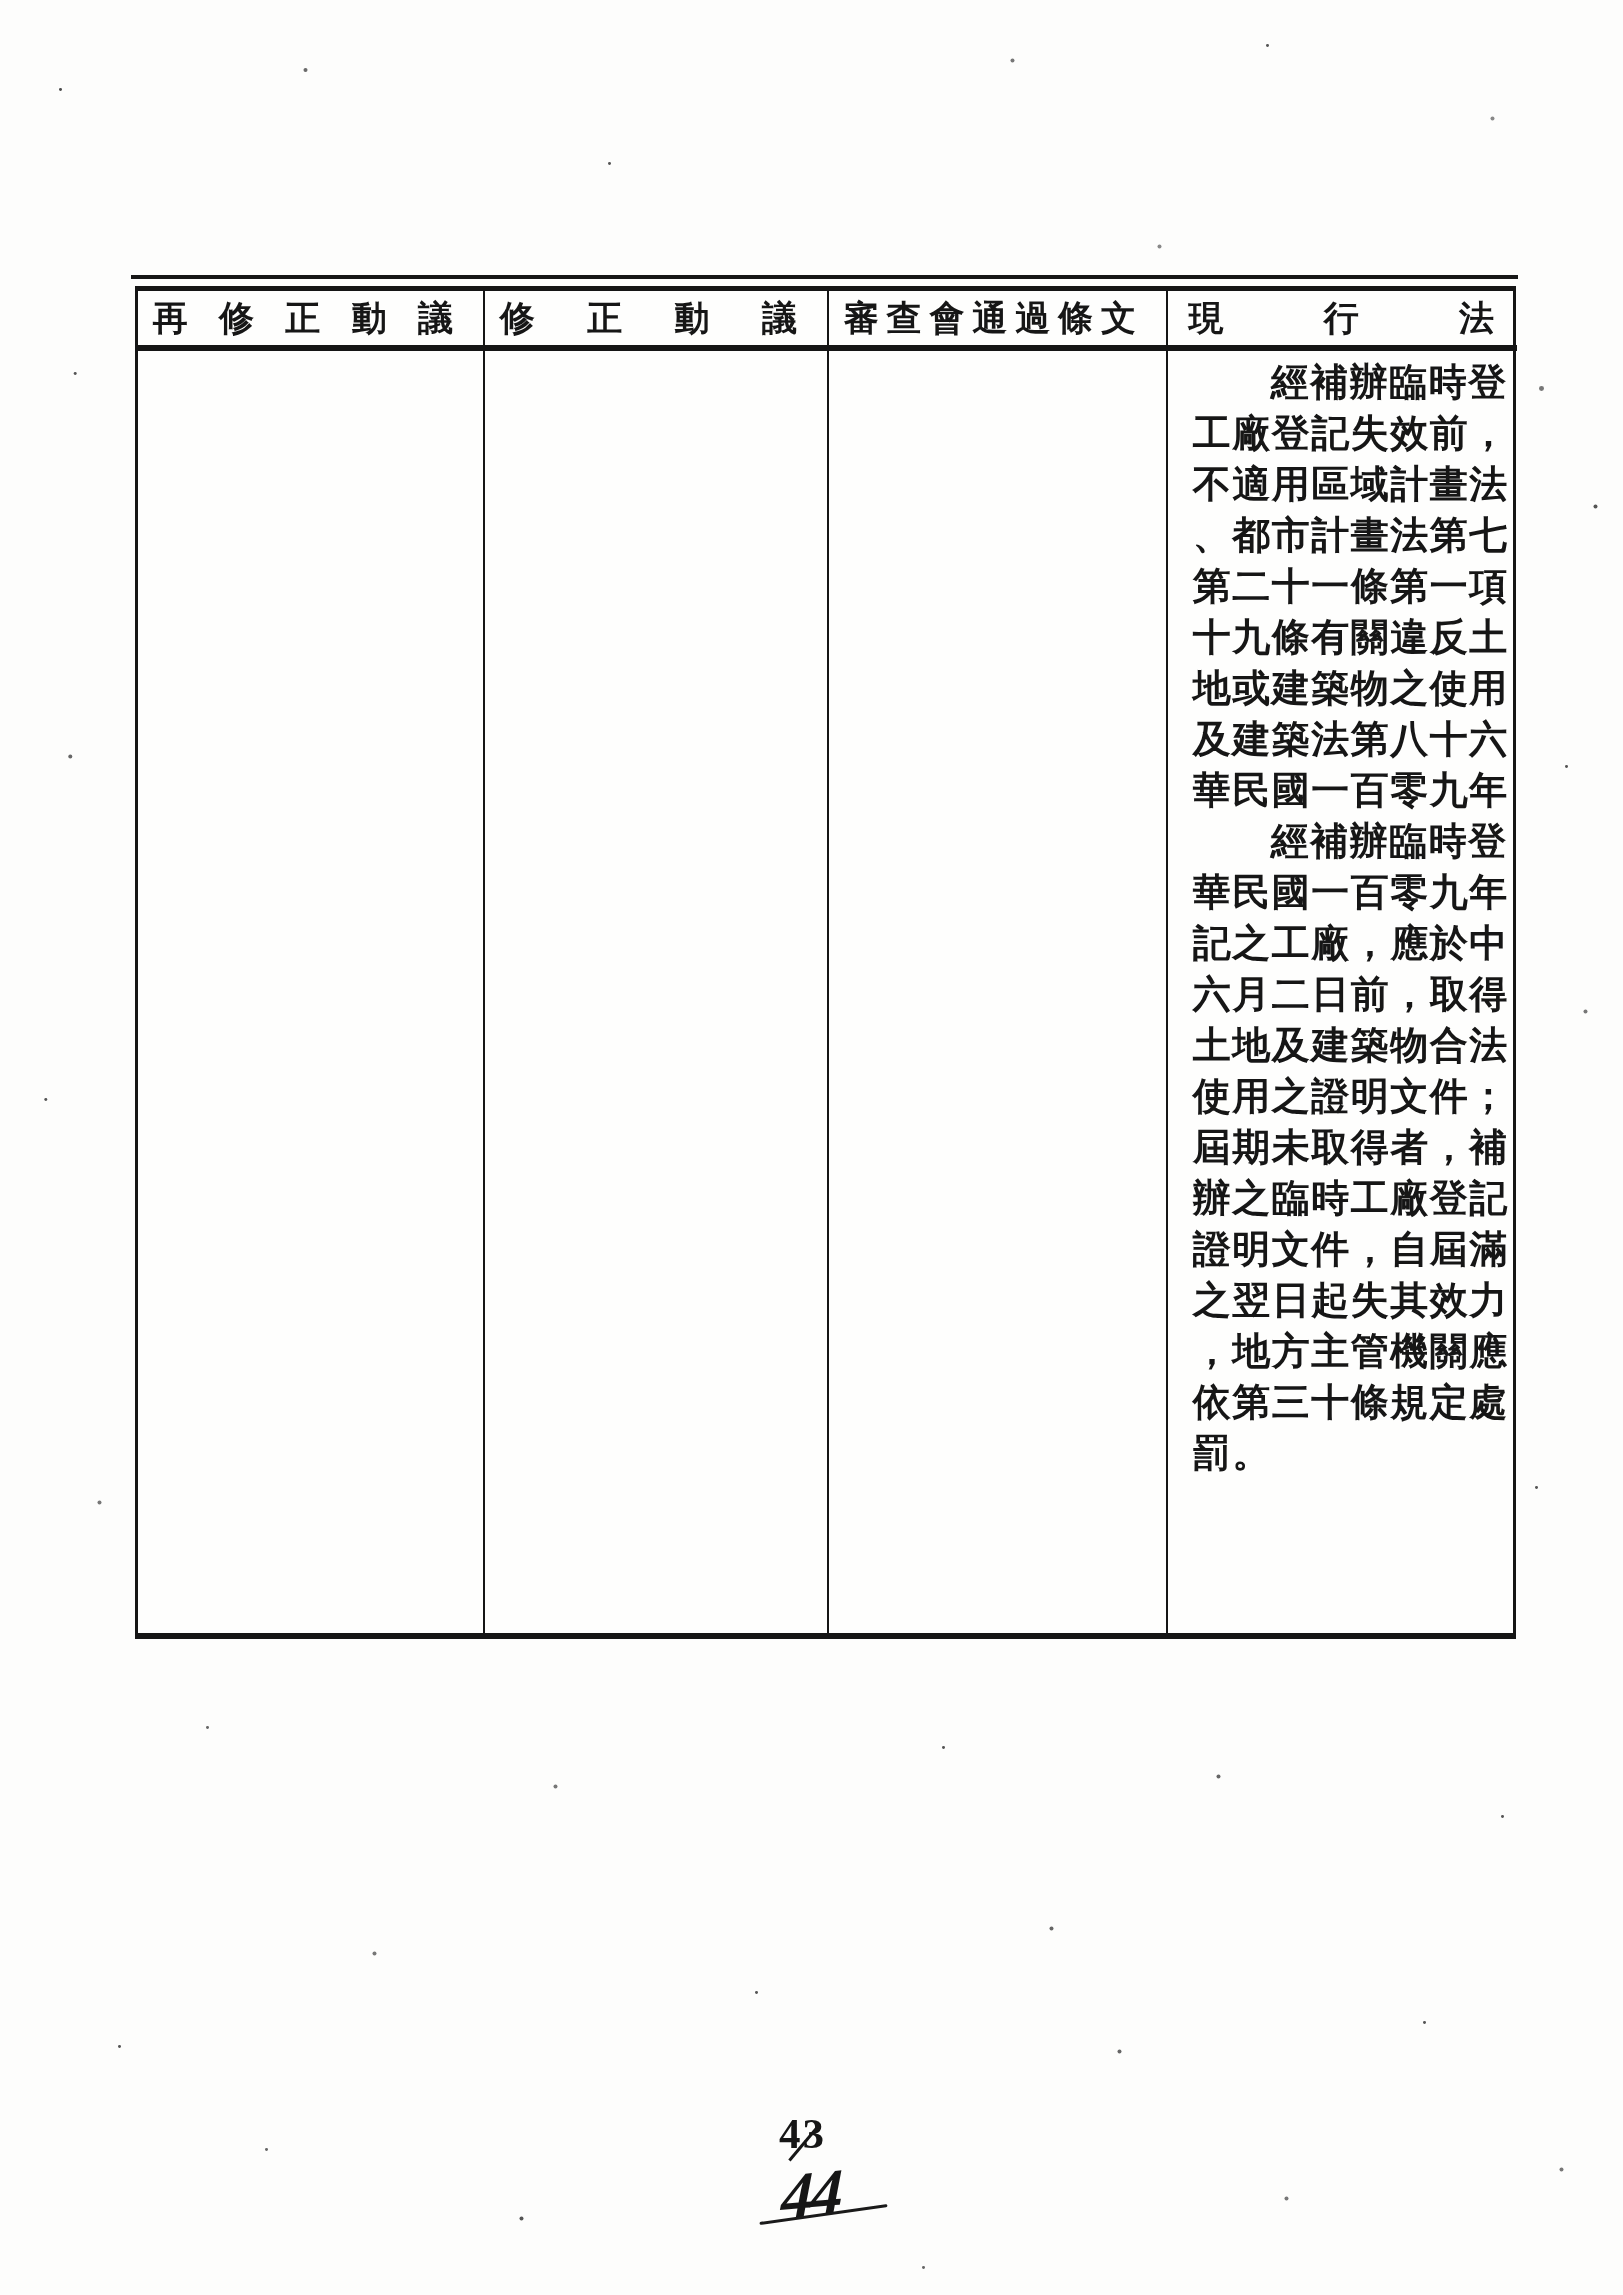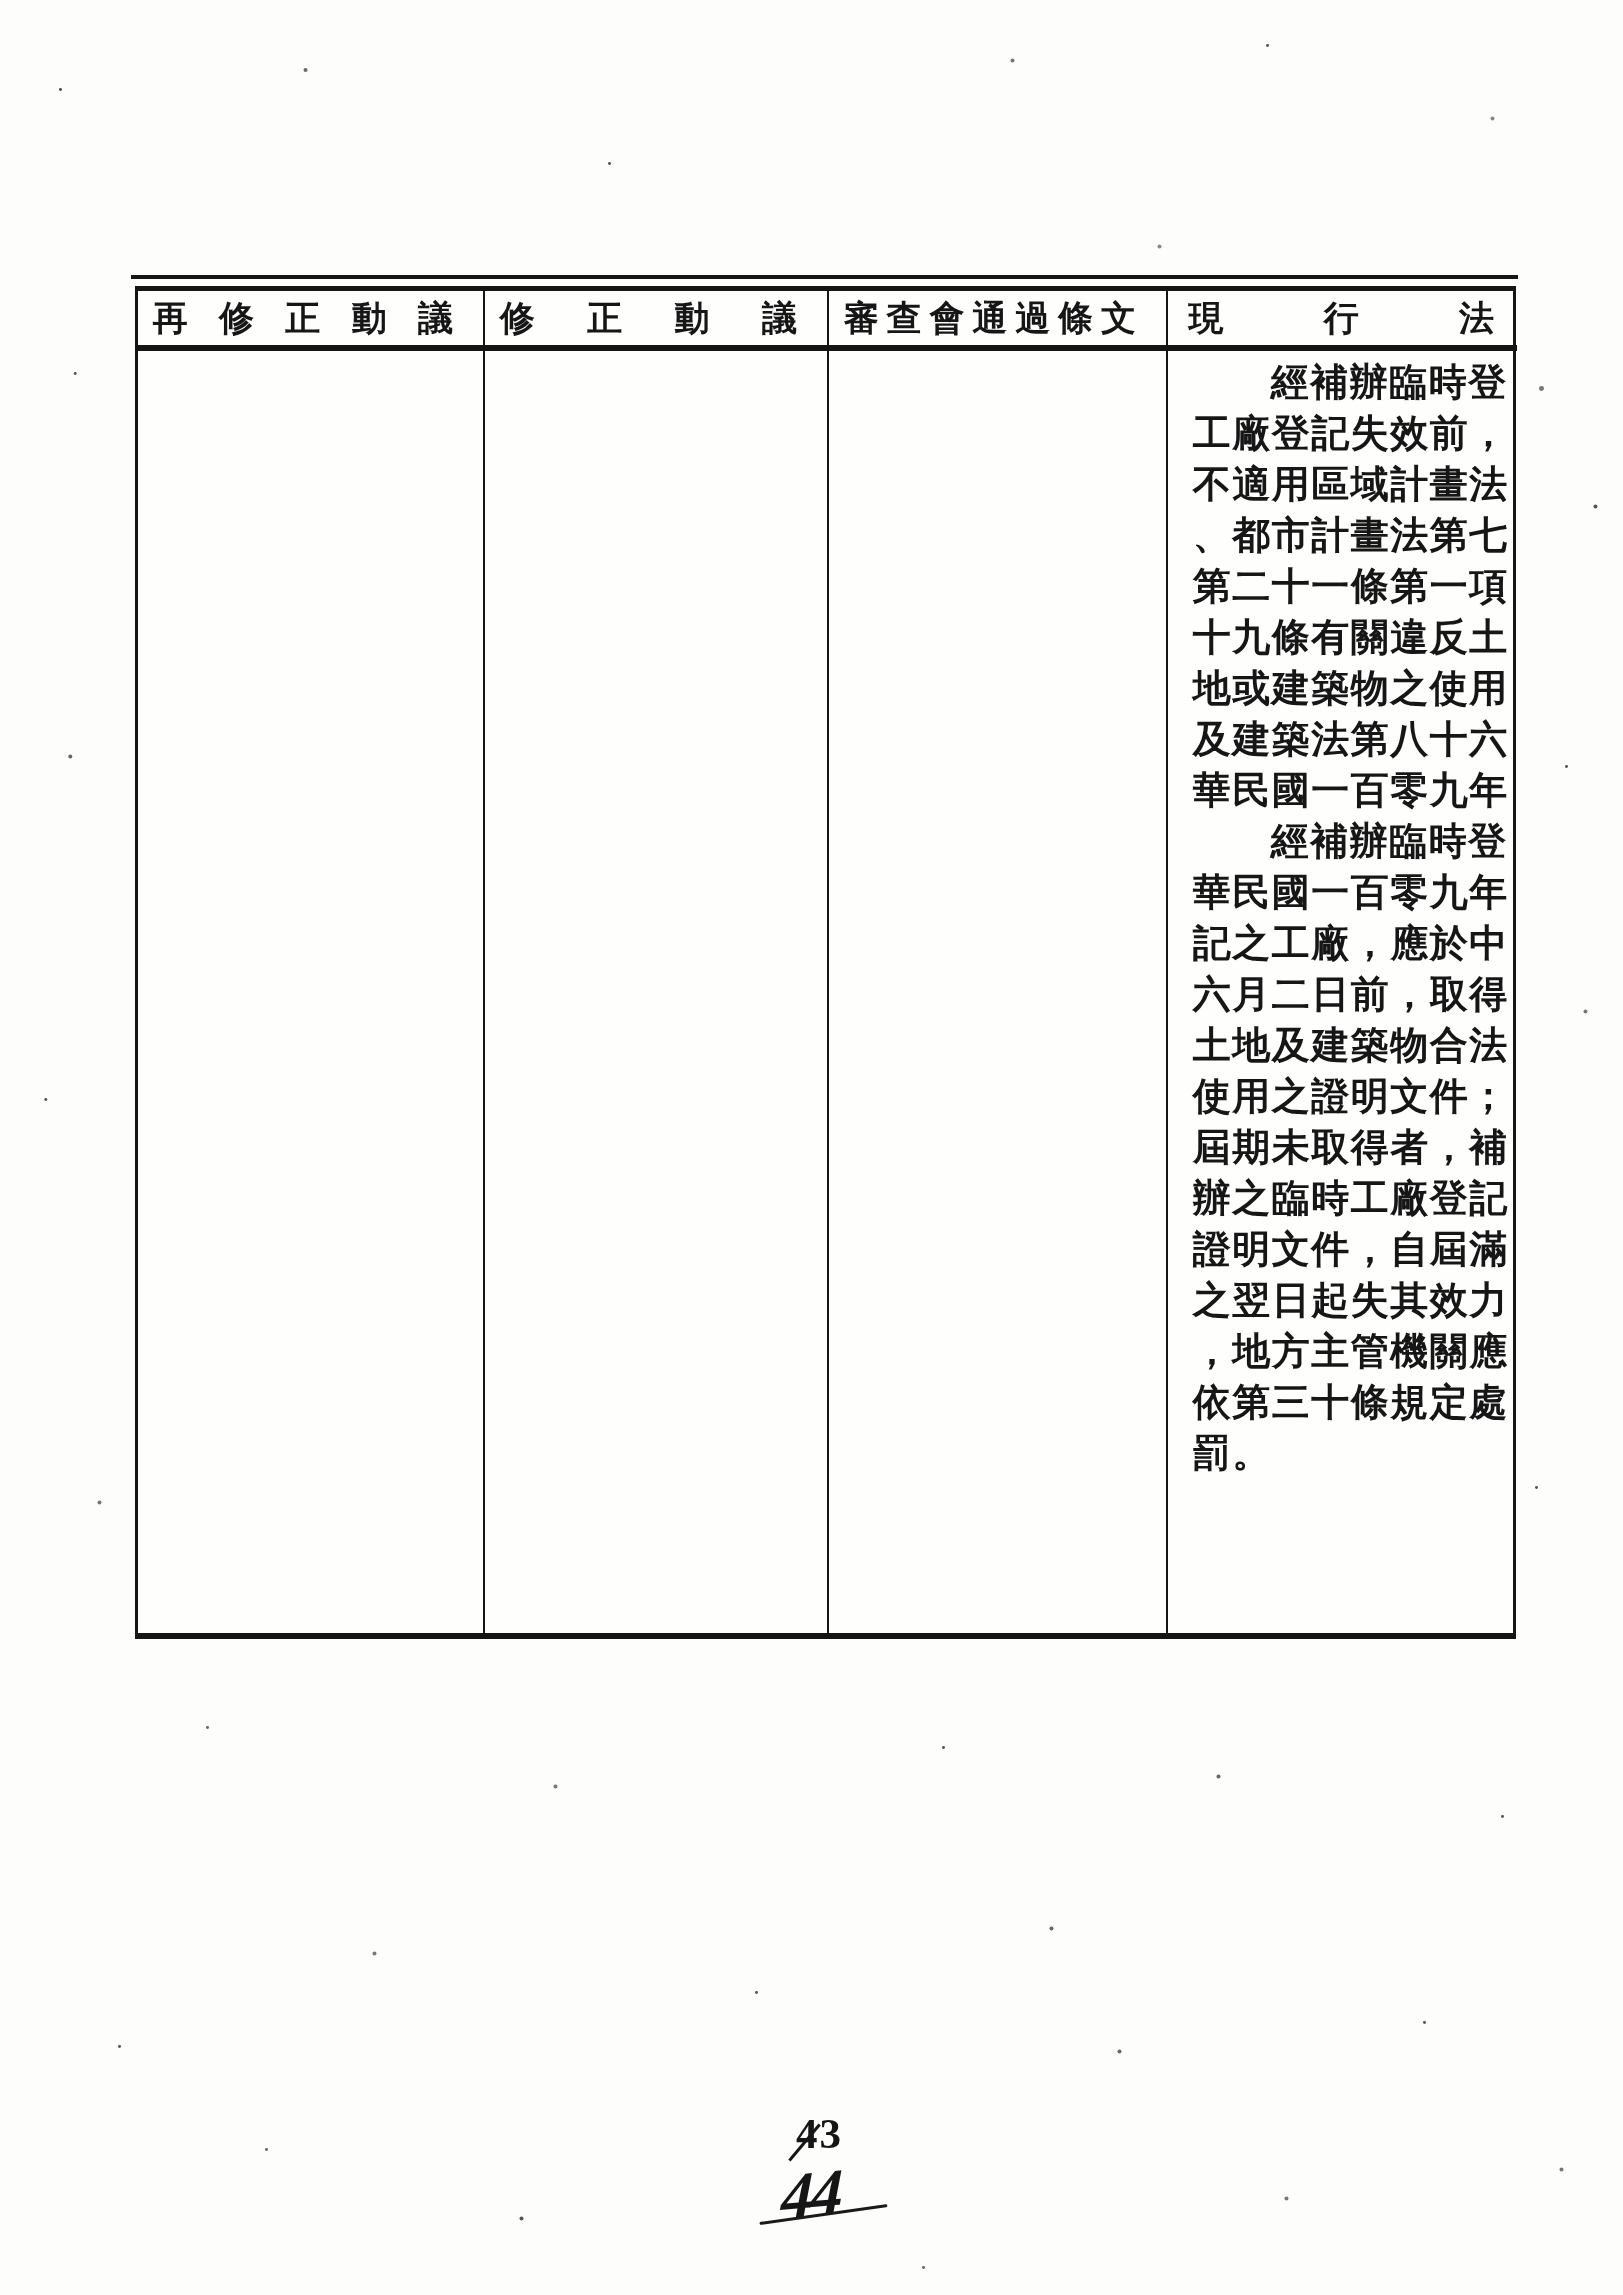--- a/index.html
+++ b/index.html
@@ -75,21 +75,21 @@
     font-size:38px;
     letter-spacing:1.5px;
     font-weight:600;
     margin-left:7px;
   }
   .text-line{
     height:51px;line-height:51px;white-space:nowrap;overflow:visible;
   }
   .text-line.indent{padding-left:78px;}
   .pagenum-printed{
-    position:absolute;left:796px;top:2112px;
+    position:absolute;left:779px;top:2112px;
     font-size:43px;font-weight:bold;letter-spacing:2px;line-height:1;
   }
   .strike43{
     position:absolute;left:781px;top:2141px;width:47px;height:2.9px;
     background:#171717;transform:rotate(-50deg);
   }
   .pagenum-hand{
     position:absolute;left:781px;top:2162px;
     font-size:65px;font-style:italic;font-weight:bold;line-height:1;
     transform:rotate(-5deg) skewX(-6deg);

